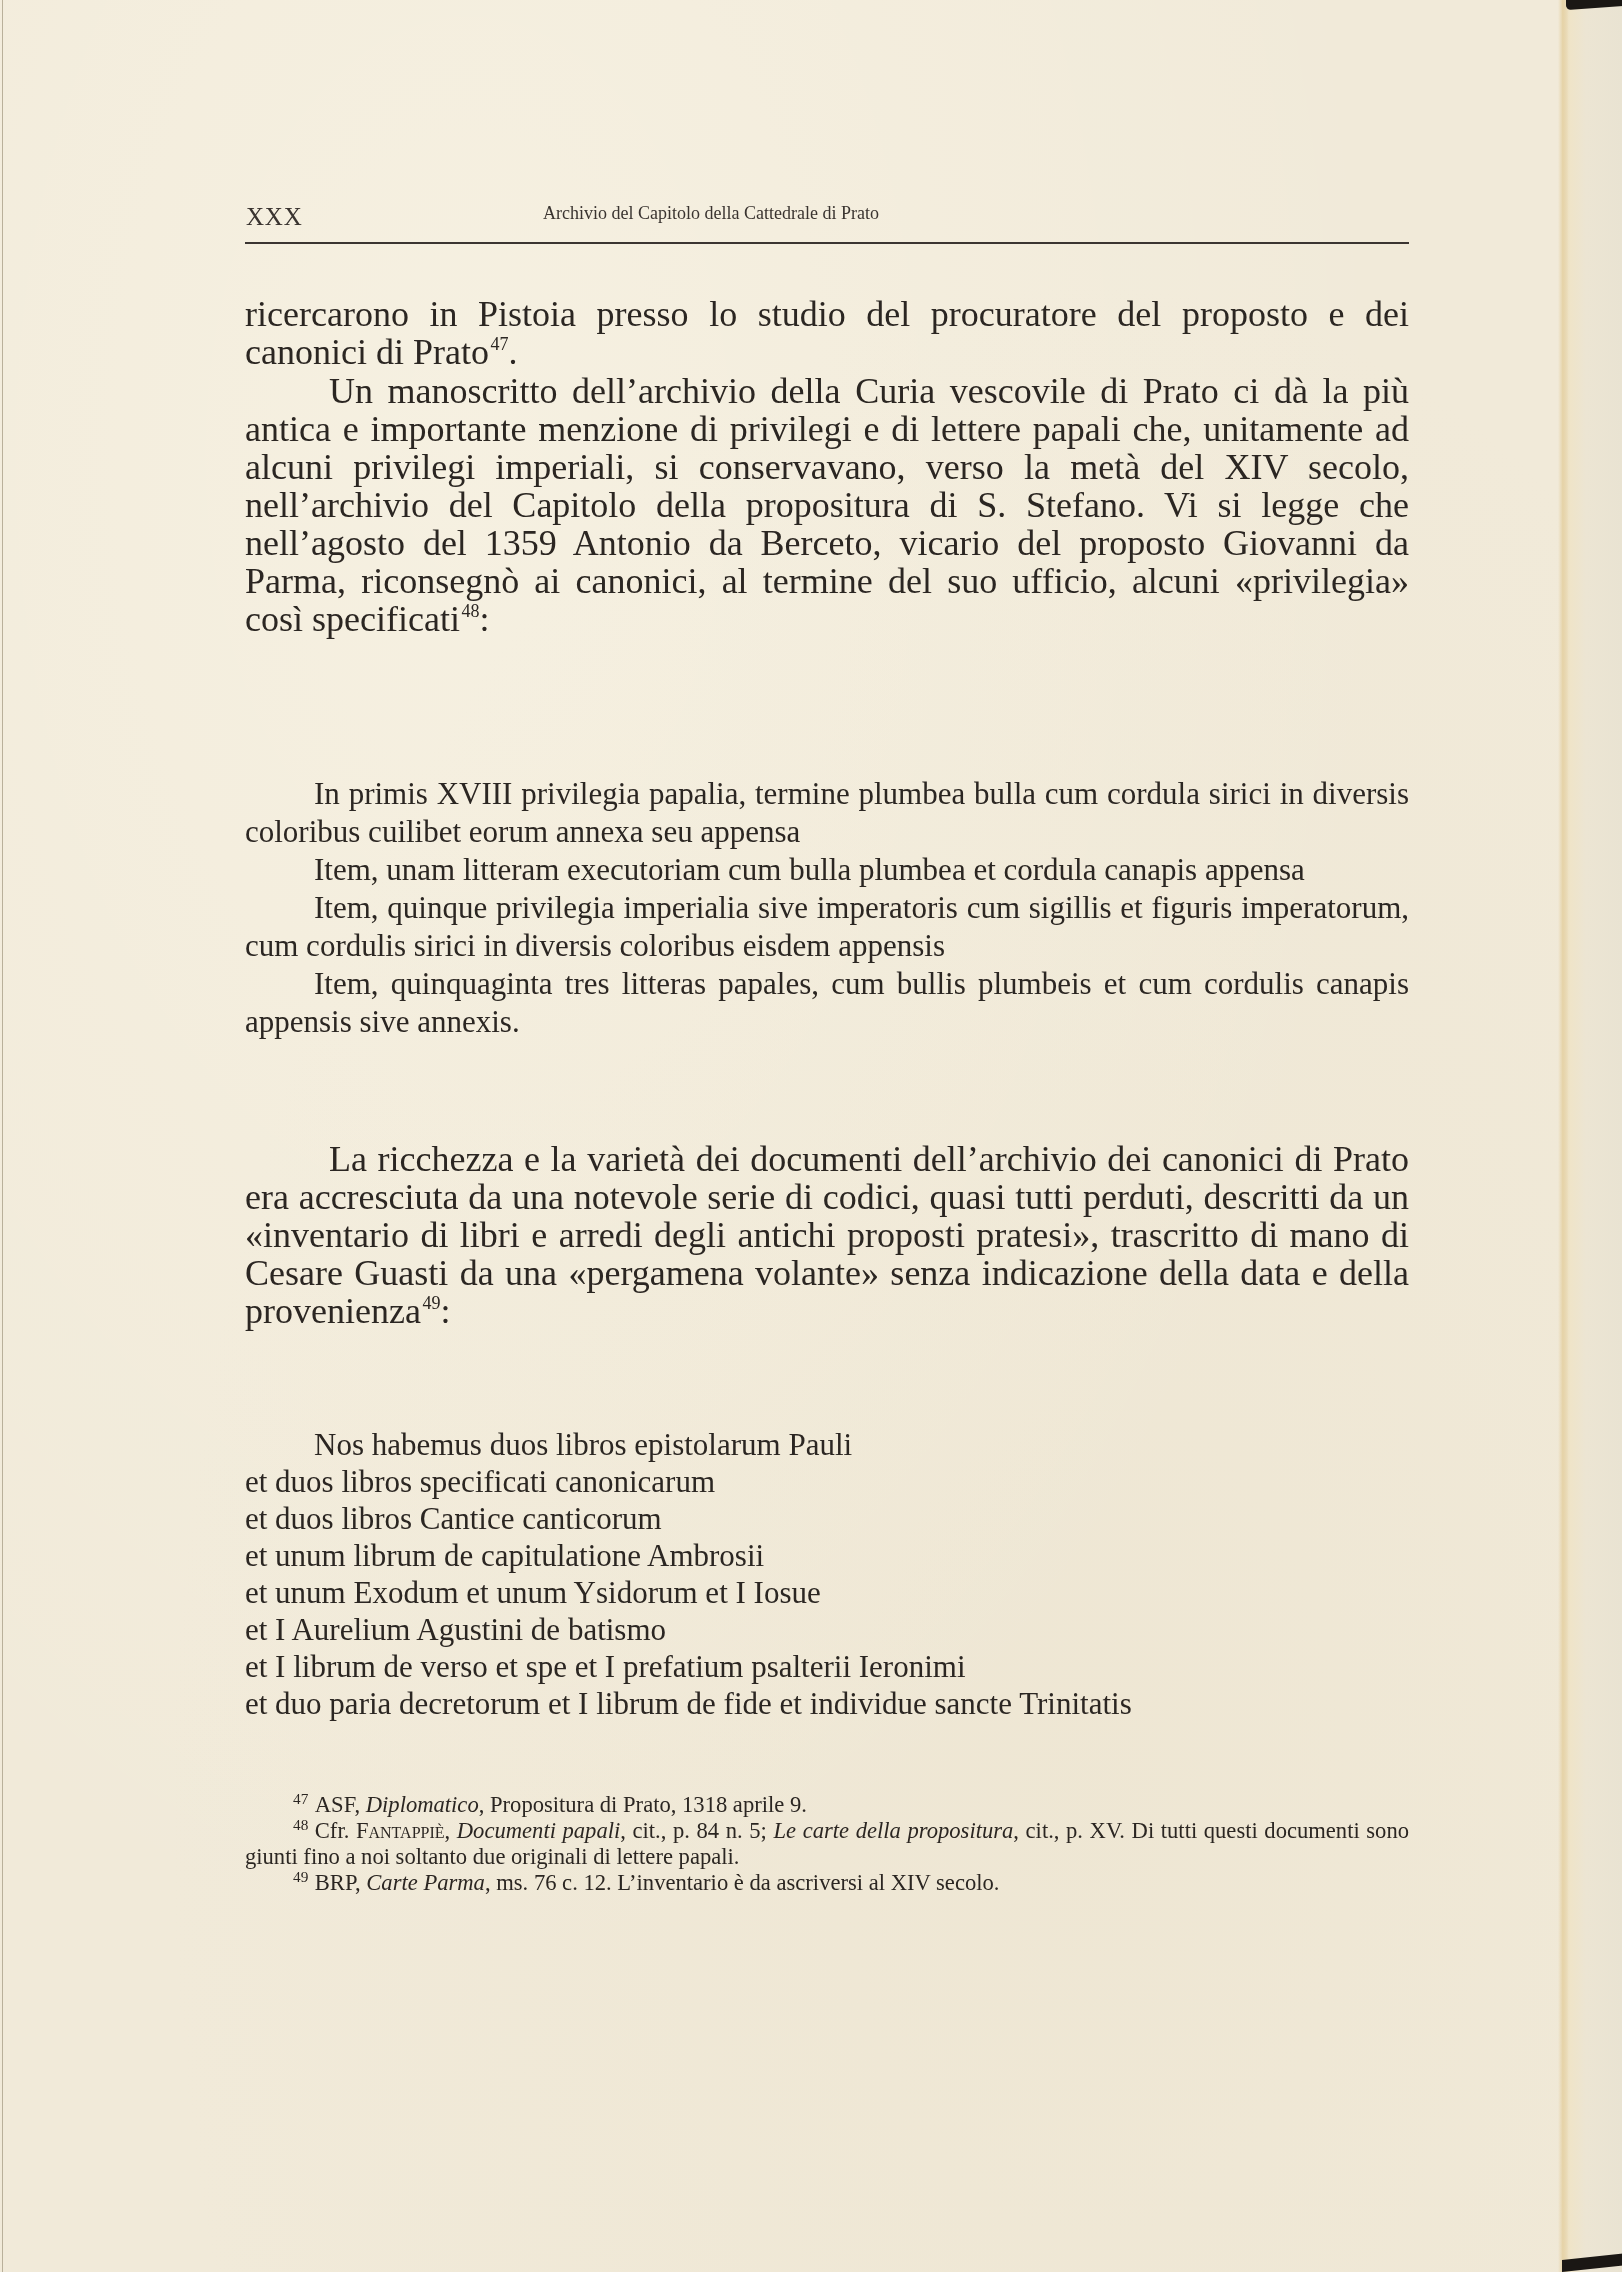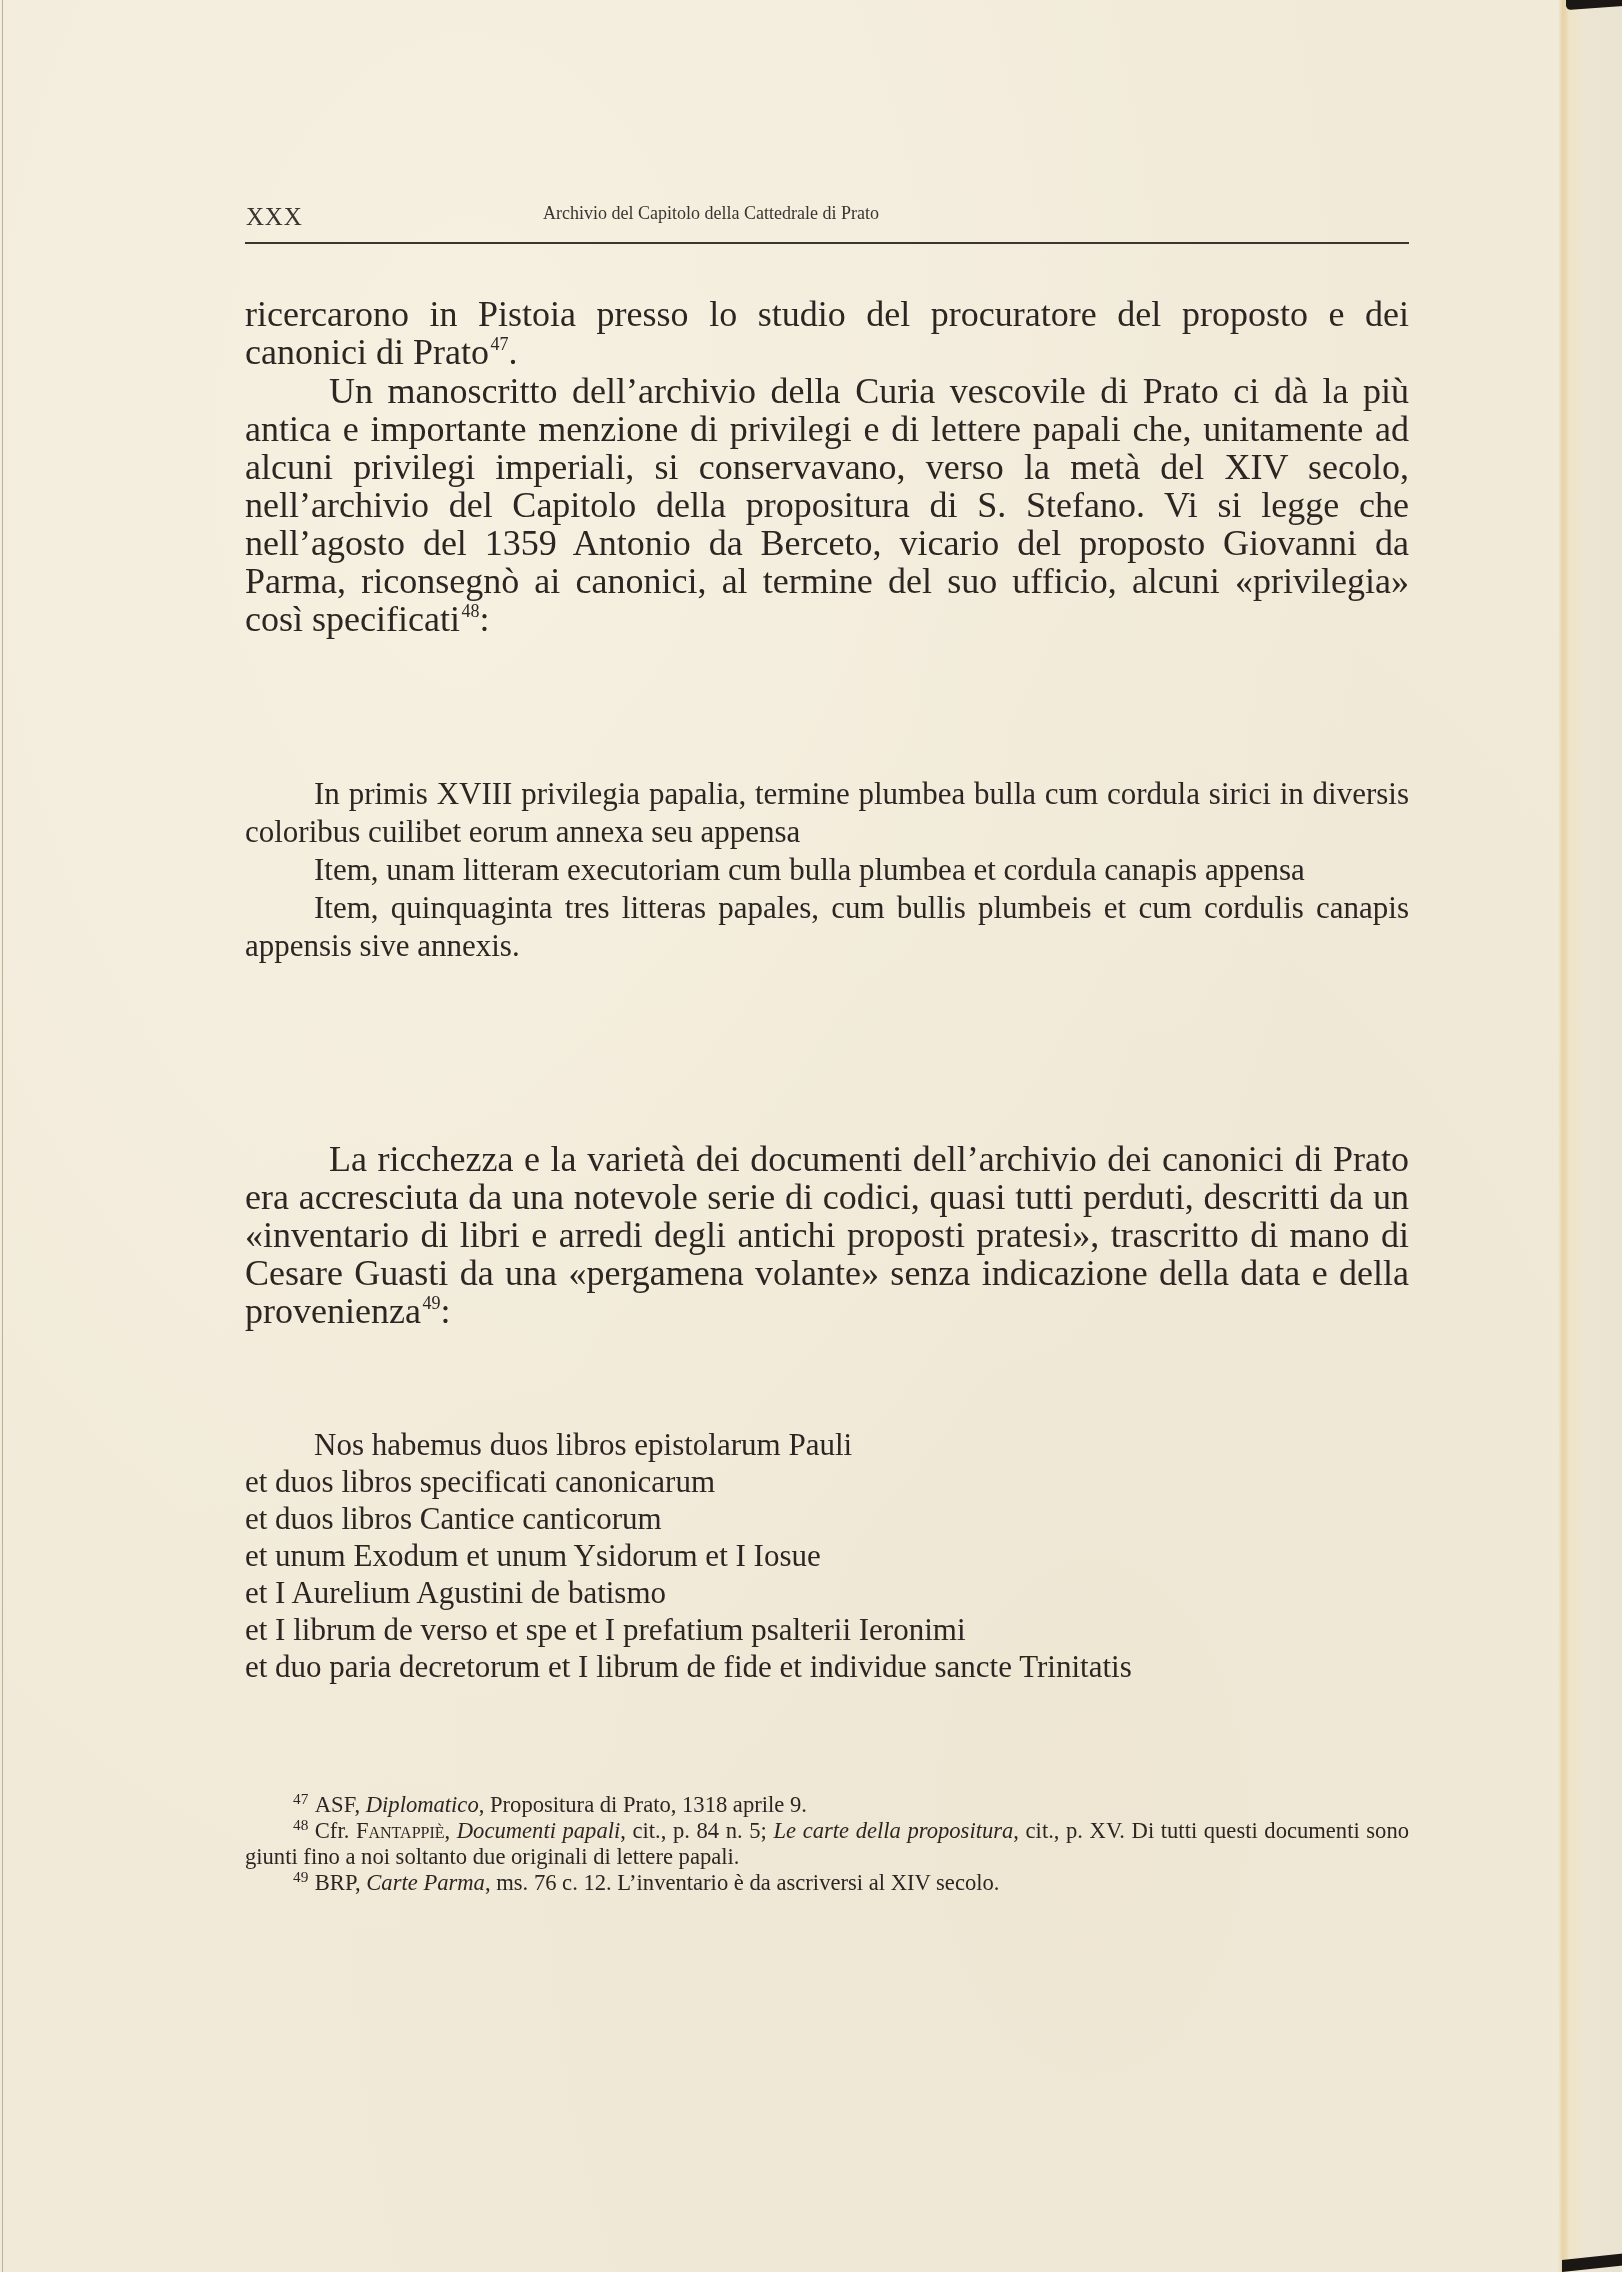--- a/index.html
+++ b/index.html
@@ -212,33 +212,35 @@
 
   <div class="body-text para2">
     <div class="indent">
       <span>Un manoscritto dell’archivio della Curia vescovile di Prato ci dà la più antica e importante menzione di privilegi e di lettere papali che, unitamente ad alcuni privilegi imperiali, si conservavano, verso la metà del XIV secolo, nell’archivio del Capitolo della propositura di S. Stefano. Vi si legge che nell’agosto del 1359 Antonio da Berceto, vicario del proposto Giovanni da Parma, riconsegnò ai canonici, al termine del suo ufficio, alcuni «privilegia» così specificati</span><sup class="fn">48</sup><span>:</span>
     </div>
   </div>
 
   <div class="quote quote1">
     <p class="qi">In primis XVIII privilegia papalia, termine plumbea bulla cum cordula sirici in diversis coloribus cuilibet eorum annexa seu appensa</p>
     <p class="qi">Item, unam litteram executoriam cum bulla plumbea et cordula canapis appensa</p>
+    <p class="qi">Item, quinque privilegia imperialia sive imperatoris cum sigillis et figuris imperatorum, cum cordulis sirici in diversis coloribus eisdem appensis</p>
     <p class="qi">Item, quinquaginta tres litteras papales, cum bullis plumbeis et cum cordulis canapis appensis sive annexis.</p>
   </div>
 
   <div class="body-text para3">
     <div class="indent">
       <span>La ricchezza e la varietà dei documenti dell’archivio dei canonici di Prato era accresciuta da una notevole serie di codici, quasi tutti perduti, descritti da un «inventario di libri e arredi degli antichi proposti pratesi», trascritto di mano di Cesare Guasti da una «pergamena volante» senza indicazione della data e della provenienza</span><sup class="fn">49</sup><span>:</span>
     </div>
   </div>
 
   <div class="inventory">
     <div class="line first">Nos habemus duos libros epistolarum Pauli</div>
     <div class="line">et duos libros specificati canonicarum</div>
     <div class="line">et duos libros Cantice canticorum</div>
+    <div class="line">et unum librum de capitulatione Ambrosii</div>
     <div class="line">et unum Exodum et unum Ysidorum et I Iosue</div>
     <div class="line">et I Aurelium Agustini de batismo</div>
     <div class="line">et I librum de verso et spe et I prefatium psalterii Ieronimi</div>
     <div class="line">et duo paria decretorum et I librum de fide et individue sancte Trinitatis</div>
   </div>
 
   <div class="footnotes">
     <p><span class="fnnum">47</span><span class="fn-body"><span>ASF, </span><em>Diplomatico</em><span>, Propositura di Prato, 1318 aprile 9.</span></span></p>
     <p><span class="fnnum">48</span><span class="fn-body"><span>Cfr. </span><span class="smallcaps">Fantappiè</span><span>, </span><em>Documenti papali</em><span>, cit., p. 84 n. 5; </span><em>Le carte della propositura</em><span>, cit., p. XV. Di tutti questi documenti sono giunti fino a noi soltanto due originali di lettere papali.</span></span></p>
     <p><span class="fnnum">49</span><span class="fn-body"><span>BRP, </span><em>Carte Parma</em><span>, ms. 76 c. 12. L’inventario è da ascriversi al XIV secolo.</span></span></p>

